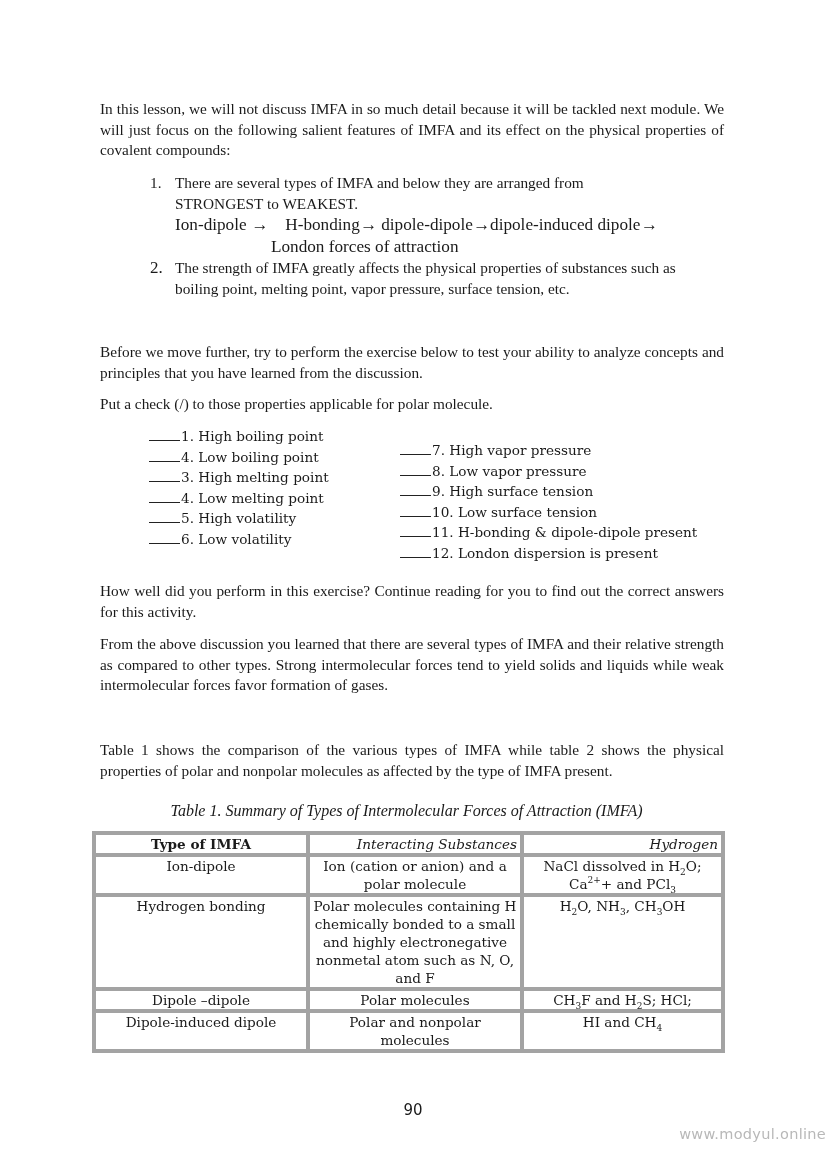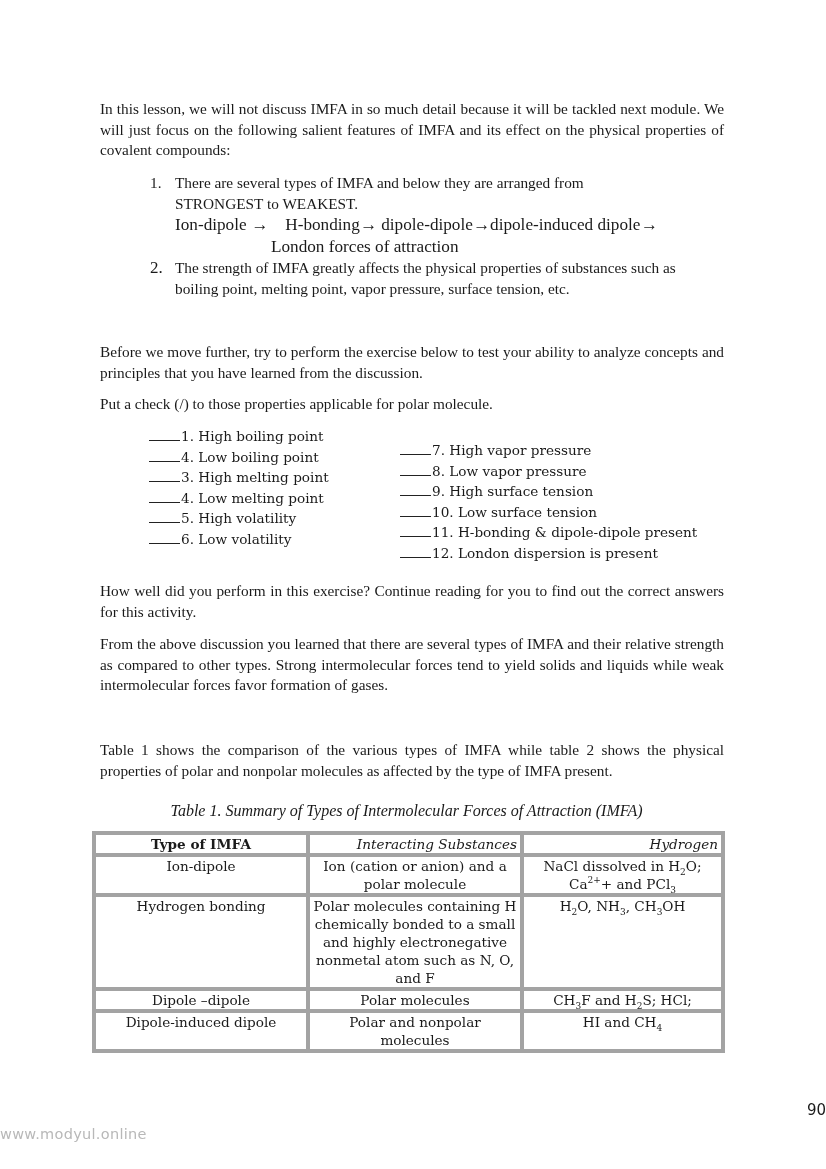--- a/index.html
+++ b/index.html
@@ -19,23 +19,23 @@
   .blank { display: inline-block; width: 31px; border-bottom: 1px solid #222; height: 14px; vertical-align: baseline; margin-right: 1px; }
   .caption { position: absolute; left: 92px; width: 629px; top: 801px; text-align: center;
              font-family: "Liberation Serif", serif; font-style: italic; font-size: 16px; line-height: 20px; }
   table.t { position: absolute; left: 92px; top: 831px; width: 629px; border-collapse: collapse;
             font-family: "DejaVu Serif", serif; font-size: 13.6px; line-height: 18px; table-layout: fixed; }
   table.t td, table.t th { border: 4px solid #a3a3a3; text-align: center; vertical-align: top; padding: 0 3px; }
   table.t th { font-weight: normal; border-bottom: 2px solid #a8a8a8; }
   table.t th.b { font-weight: bold; }
   table.t th.i { font-style: italic; text-align: right; }
   table.t sub, table.t sup { font-size: 9px; line-height: 0; }
-  .pagenum { position: absolute; top: 1101px; left: 0; width: 826px; text-align: right;
+  .pagenum { position: absolute; top: 1101px; left: 0; width: 826px; text-align: center;
              font-family: "DejaVu Sans", sans-serif; font-size: 15px; color: #1a1a1a; }
-  .footer { position: absolute; top: 1126px; left: 0; width: 826px; text-align: left;
+  .footer { position: absolute; top: 1126px; left: 0; width: 826px; text-align: right;
             font-family: "DejaVu Sans", sans-serif; font-size: 14.5px; color: #b8b8b8; letter-spacing: 0.3px; }
 </style>
 </head>
 <body>
 
 <div class="page">
 
   <div class="p" style="top:99px;">In this lesson, we will not discuss IMFA in so much detail because it will be tackled next module. We will just focus on the following salient features of IMFA and its effect on the physical properties of covalent compounds:</div>
 
   <div class="list" style="top:173px;">

